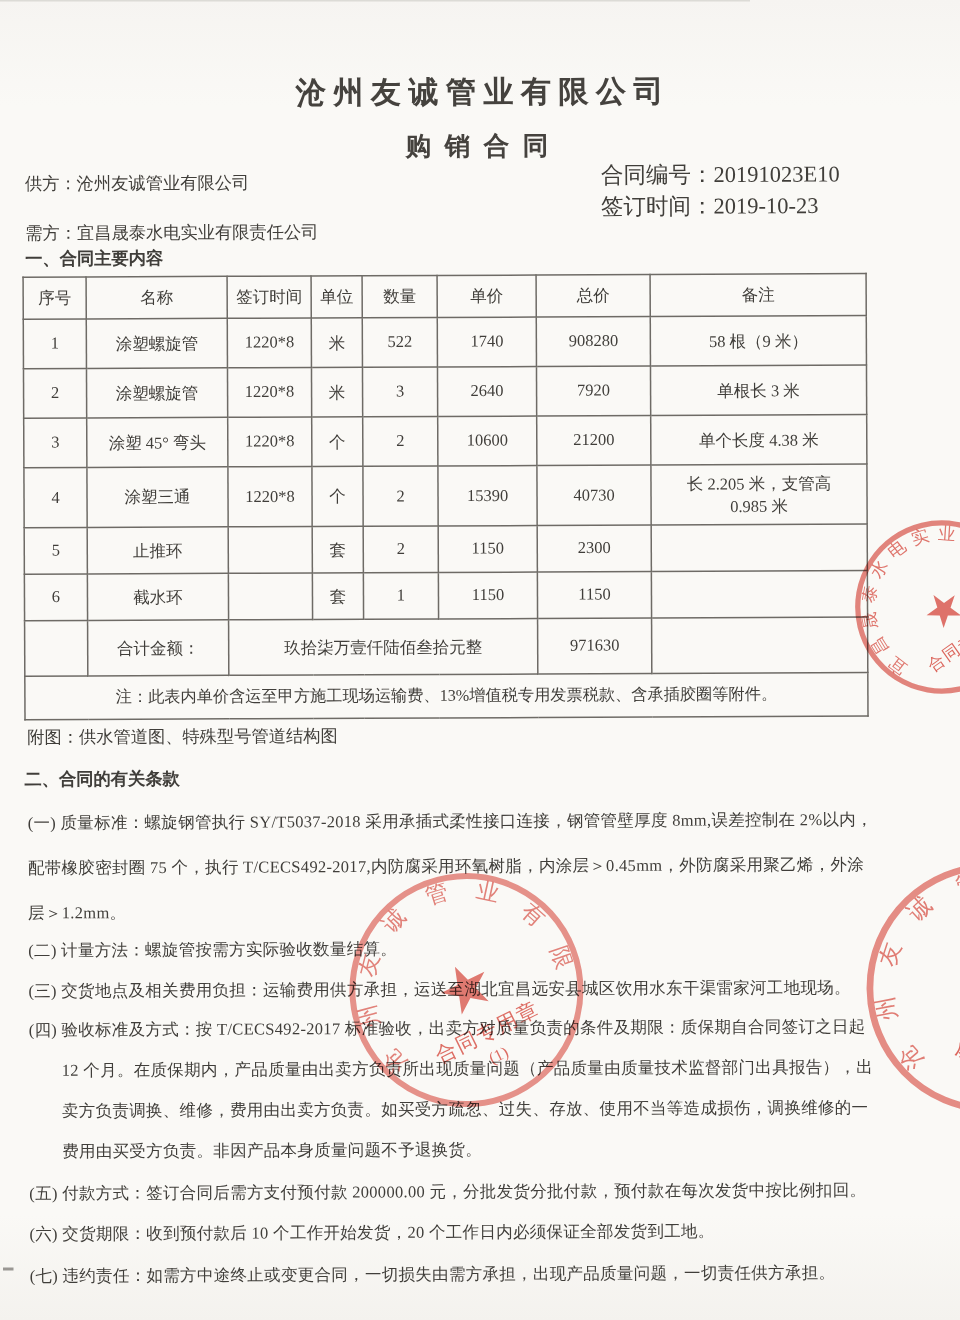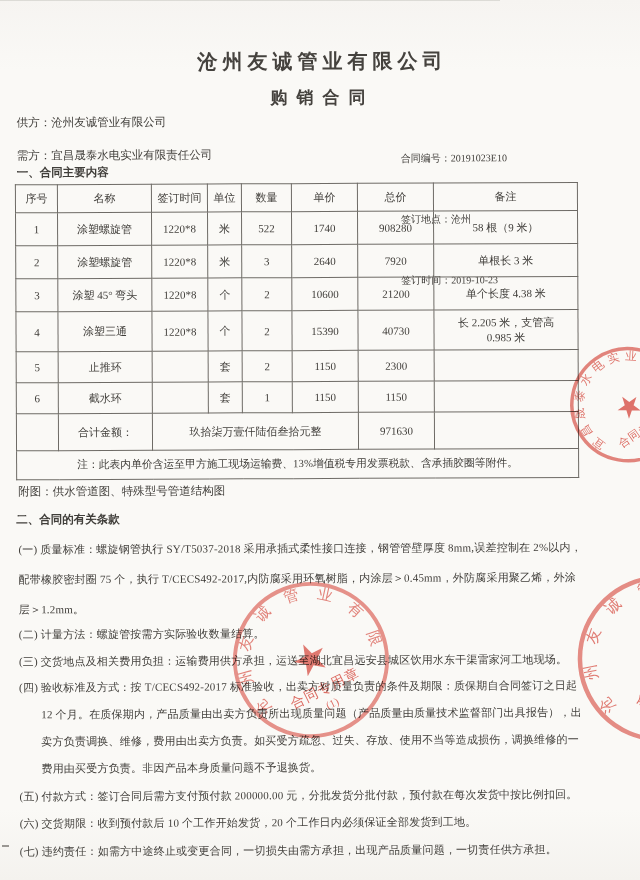--- a/index.html
+++ b/index.html
@@ -9,21 +9,21 @@
     overflow:hidden;
     font-family:"Liberation Serif","DejaVu Serif",serif;
     color:#403e3a;
     padding-left:12px;
   }
   .doc{position:absolute;left:0;top:0;right:0;bottom:0;transform:rotate(-0.25deg);}
   .abs{position:absolute;}
   .title{width:100%;text-align:center;font-size:20px;font-weight:700;letter-spacing:5px;color:#45423e;}
   .subtitle{width:100%;text-align:center;font-size:17px;font-weight:700;letter-spacing:9px;color:#45423e;}
   .line{font-size:11.5px;white-space:nowrap;font-family:Liberation Mono, monospace;}
-  .meta-line{font-size:10px;line-height:21px;white-space:nowrap;margin-top:40px;}
+  .meta-line{font-size:15px;line-height:21px;white-space:nowrap;}
   .sec-head{font-size:11.5px;font-weight:700;white-space:nowrap;}
   table.main{border-collapse:collapse;table-layout:fixed;width:562px;font-size:11px;}
   table.main td,table.main th{border:1px solid #6e6b66;text-align:center;vertical-align:middle;
     padding:1px 2px;font-weight:normal;overflow:hidden;}
   table.main th{font-size:11px;}
   .rhh{height:28px}.rh1{height:33px}.rh2{height:33px}.rh3{height:33px}
   .rh4{height:40px}.rh5{height:31px}.rh6{height:31px}.rhs{height:37px}.rhn{height:29px}
   td.note-cell{text-align:left;padding-left:4px;font-size:10.8px;}
   .clause{font-size:11px;letter-spacing:0.2px;}
   .clause .cl{white-space:nowrap;}
@@ -50,23 +50,20 @@
     <div class="abs line" style="left:18px;top:114px;">
       <span>供方：</span><span>沧州友诚管业有限公司</span>
     </div>
     <div class="abs line" style="left:18px;top:147px;">
       <span>需方：</span><span>宜昌晟泰水电实业有限责任公司</span>
     </div>
 
     <div class="abs" style="left:402px;top:108px;">
       <div class="meta-line">
         <span>合同编号：</span><span>20191023E10</span>
-      </div>
-      <div class="meta-line">
-        <span>签订地点：</span><span>沧州</span>
       </div>
       <div class="meta-line">
         <span>签订时间：</span><span>2019-10-23</span>
       </div>
     </div>
 
     <div class="abs sec-head" style="left:18px;top:164px;">一、合同主要内容</div>
 
     <table class="main abs" style="left:16px;top:183px;">
       <colgroup>

